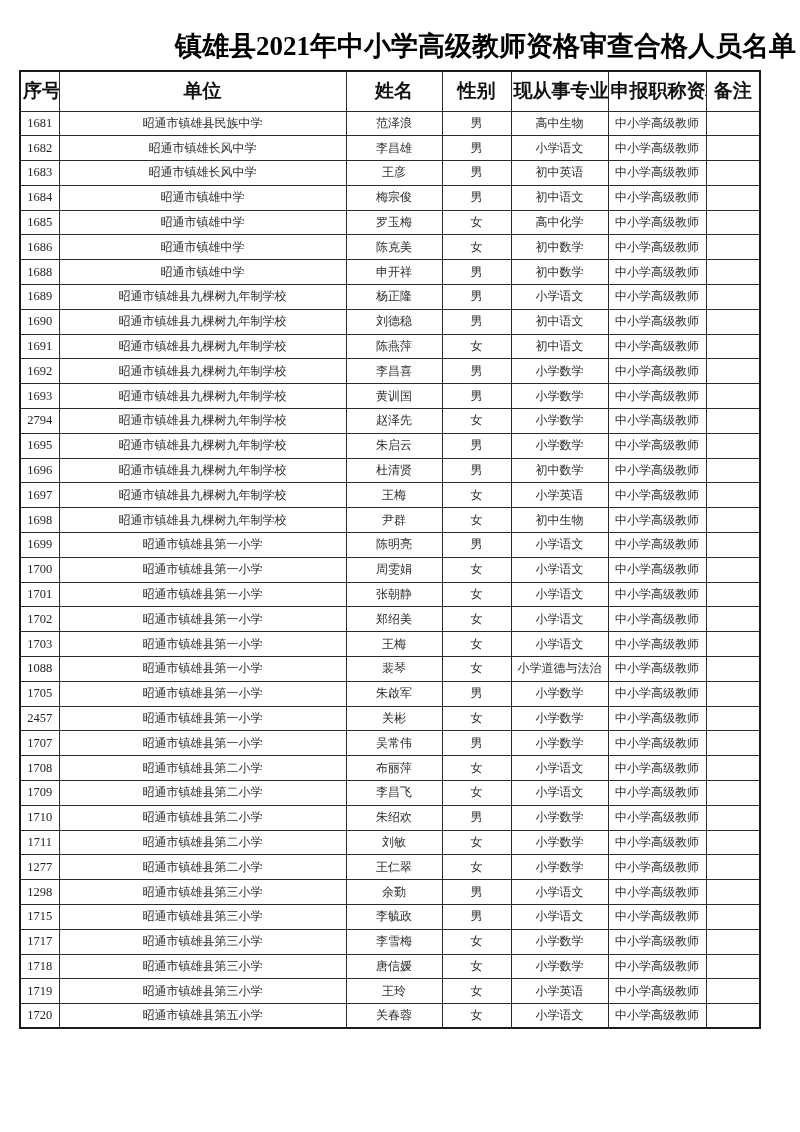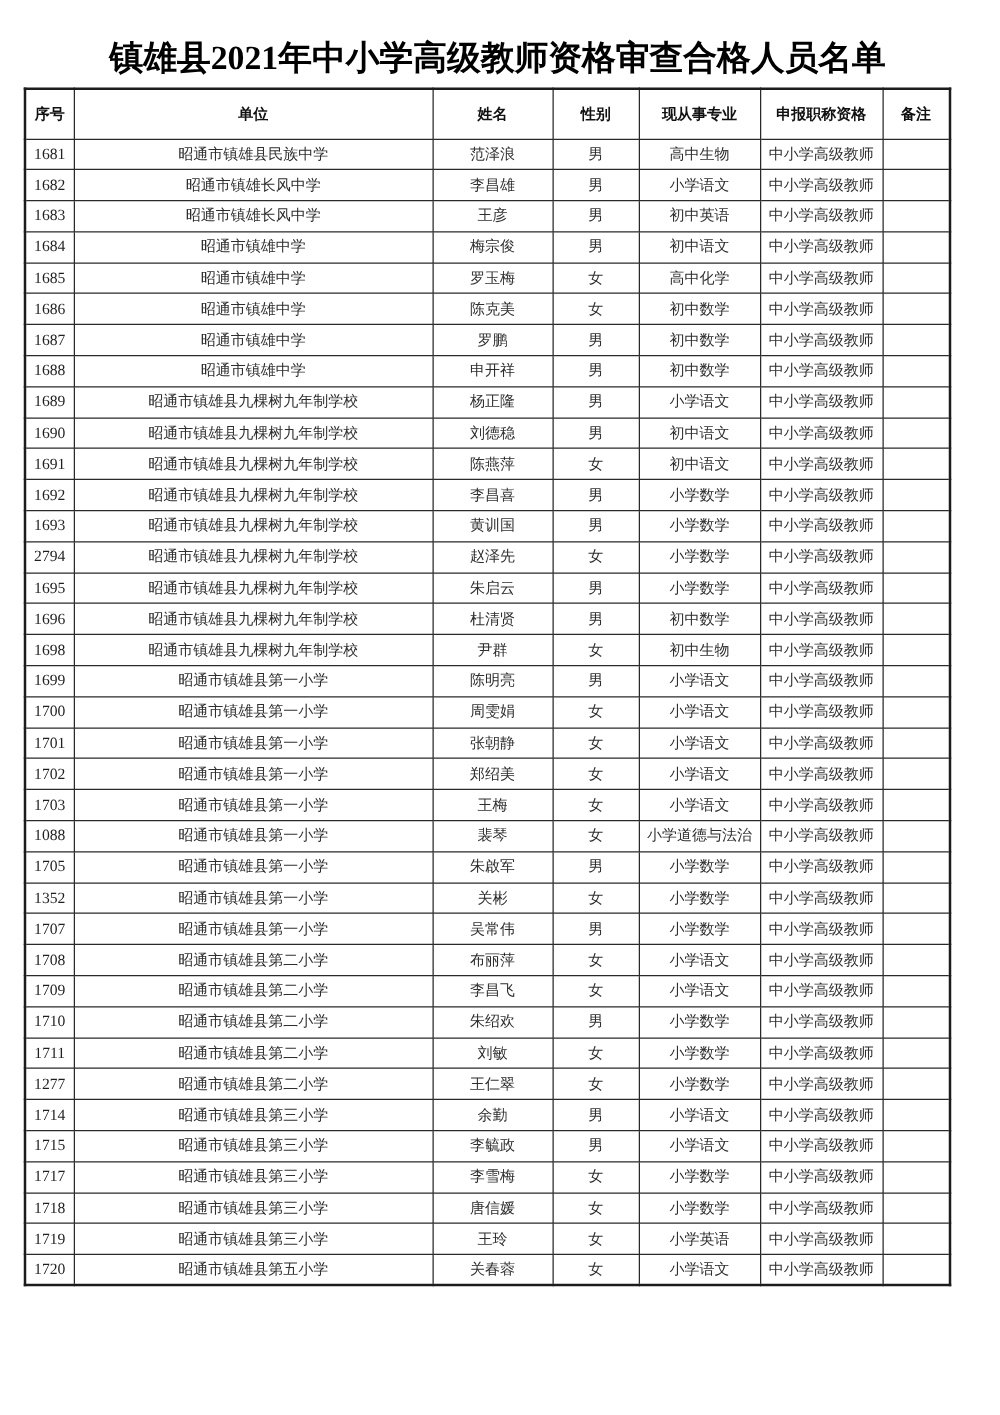--- a/index.html
+++ b/index.html
@@ -14,21 +14,21 @@
     width: 800px;
     height: 1132px;
     background: #ffffff;
     overflow: hidden;
   }
   .doc-title {
     position: absolute;
     top: 28px;
     left: 0;
     width: 796px;
-    text-align: center;
+    text-align: right;
     font-size: 27px;
     font-weight: bold;
     color: #000000;
     letter-spacing: 0px;
     font-family: "Liberation Serif", "DejaVu Serif", serif;
     white-space: nowrap;
   }
   table.roster {
     position: absolute;
     top: 70px;
@@ -43,21 +43,21 @@
     padding: 0 2px;
     text-align: center;
     vertical-align: middle;
     overflow: hidden;
     white-space: nowrap;
   }
   table.roster thead tr {
     height: 40px;
   }
   table.roster th {
-    font-size: 12px;
+    font-size: 19px;
     font-weight: bold;
     color: #111111;
   }
   table.roster tbody tr {
     height: 24.8px;
     margin-left: 15px;
   }
   table.roster td {
     font-size: 12px;
     font-weight: normal;
@@ -152,29 +152,20 @@
         <tr>
       <td class="cell-serial">1686</td>
       <td class="cell-unit">昭通市镇雄中学</td>
       <td class="cell-name">陈克美</td>
       <td class="cell-gender">女</td>
       <td class="cell-major">初中数学</td>
       <td class="cell-title">中小学高级教师</td>
       <td class="cell-remark"></td>
     </tr>
         <tr>
-      <td class="cell-serial">1687</td>
-      <td class="cell-unit">昭通市镇雄中学</td>
-      <td class="cell-name">罗鹏</td>
-      <td class="cell-gender">男</td>
-      <td class="cell-major">初中数学</td>
-      <td class="cell-title">中小学高级教师</td>
-      <td class="cell-remark"></td>
-    </tr>
-        <tr>
       <td class="cell-serial">1688</td>
       <td class="cell-unit">昭通市镇雄中学</td>
       <td class="cell-name">申开祥</td>
       <td class="cell-gender">男</td>
       <td class="cell-major">初中数学</td>
       <td class="cell-title">中小学高级教师</td>
       <td class="cell-remark"></td>
     </tr>
         <tr>
       <td class="cell-serial">1689</td>
@@ -242,20 +233,29 @@
         <tr>
       <td class="cell-serial">1696</td>
       <td class="cell-unit">昭通市镇雄县九棵树九年制学校</td>
       <td class="cell-name">杜清贤</td>
       <td class="cell-gender">男</td>
       <td class="cell-major">初中数学</td>
       <td class="cell-title">中小学高级教师</td>
       <td class="cell-remark"></td>
     </tr>
         <tr>
+      <td class="cell-serial">1697</td>
+      <td class="cell-unit">昭通市镇雄县九棵树九年制学校</td>
+      <td class="cell-name">王梅</td>
+      <td class="cell-gender">女</td>
+      <td class="cell-major">小学英语</td>
+      <td class="cell-title">中小学高级教师</td>
+      <td class="cell-remark"></td>
+    </tr>
+        <tr>
       <td class="cell-serial">1698</td>
       <td class="cell-unit">昭通市镇雄县九棵树九年制学校</td>
       <td class="cell-name">尹群</td>
       <td class="cell-gender">女</td>
       <td class="cell-major">初中生物</td>
       <td class="cell-title">中小学高级教师</td>
       <td class="cell-remark"></td>
     </tr>
         <tr>
       <td class="cell-serial">1699</td>
@@ -314,21 +314,21 @@
         <tr>
       <td class="cell-serial">1705</td>
       <td class="cell-unit">昭通市镇雄县第一小学</td>
       <td class="cell-name">朱啟军</td>
       <td class="cell-gender">男</td>
       <td class="cell-major">小学数学</td>
       <td class="cell-title">中小学高级教师</td>
       <td class="cell-remark"></td>
     </tr>
         <tr>
-      <td class="cell-serial">1352</td>
+      <td class="cell-serial">2457</td>
       <td class="cell-unit">昭通市镇雄县第一小学</td>
       <td class="cell-name">关彬</td>
       <td class="cell-gender">女</td>
       <td class="cell-major">小学数学</td>
       <td class="cell-title">中小学高级教师</td>
       <td class="cell-remark"></td>
     </tr>
         <tr>
       <td class="cell-serial">1707</td>
       <td class="cell-unit">昭通市镇雄县第一小学</td>
@@ -377,21 +377,21 @@
         <tr>
       <td class="cell-serial">1277</td>
       <td class="cell-unit">昭通市镇雄县第二小学</td>
       <td class="cell-name">王仁翠</td>
       <td class="cell-gender">女</td>
       <td class="cell-major">小学数学</td>
       <td class="cell-title">中小学高级教师</td>
       <td class="cell-remark"></td>
     </tr>
         <tr>
-      <td class="cell-serial">1714</td>
+      <td class="cell-serial">1298</td>
       <td class="cell-unit">昭通市镇雄县第三小学</td>
       <td class="cell-name">余勤</td>
       <td class="cell-gender">男</td>
       <td class="cell-major">小学语文</td>
       <td class="cell-title">中小学高级教师</td>
       <td class="cell-remark"></td>
     </tr>
         <tr>
       <td class="cell-serial">1715</td>
       <td class="cell-unit">昭通市镇雄县第三小学</td>

